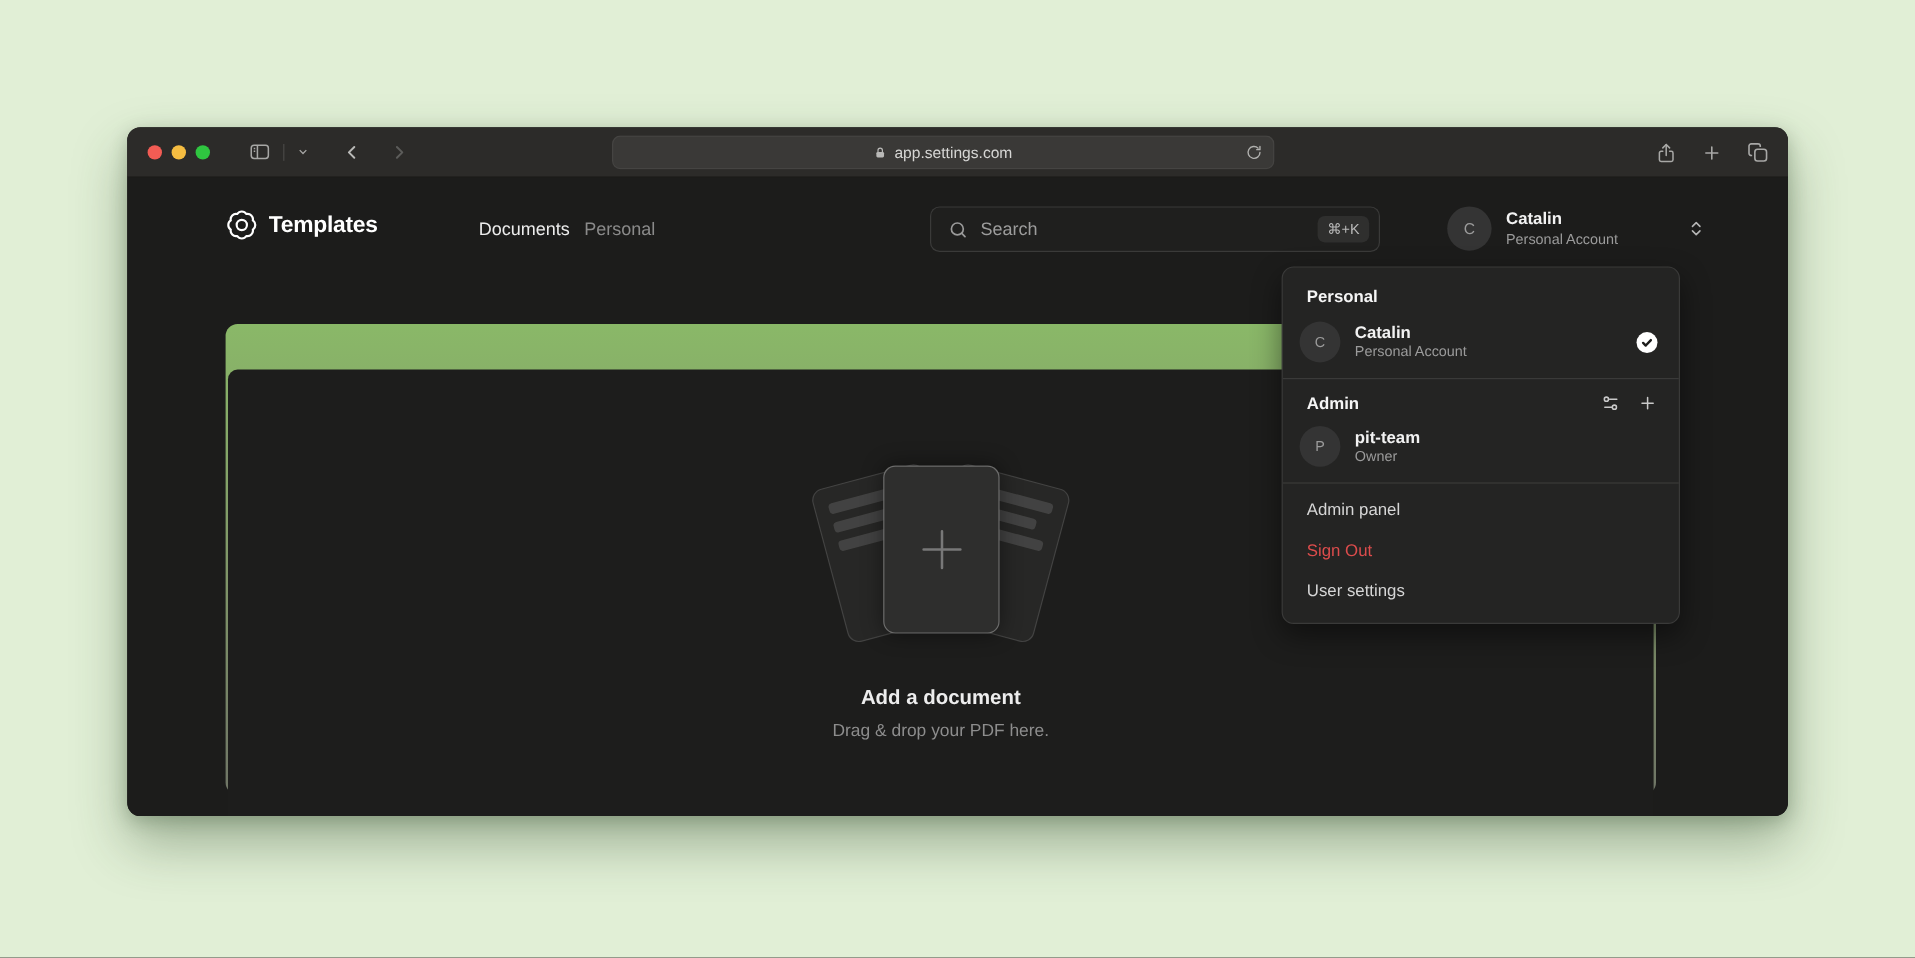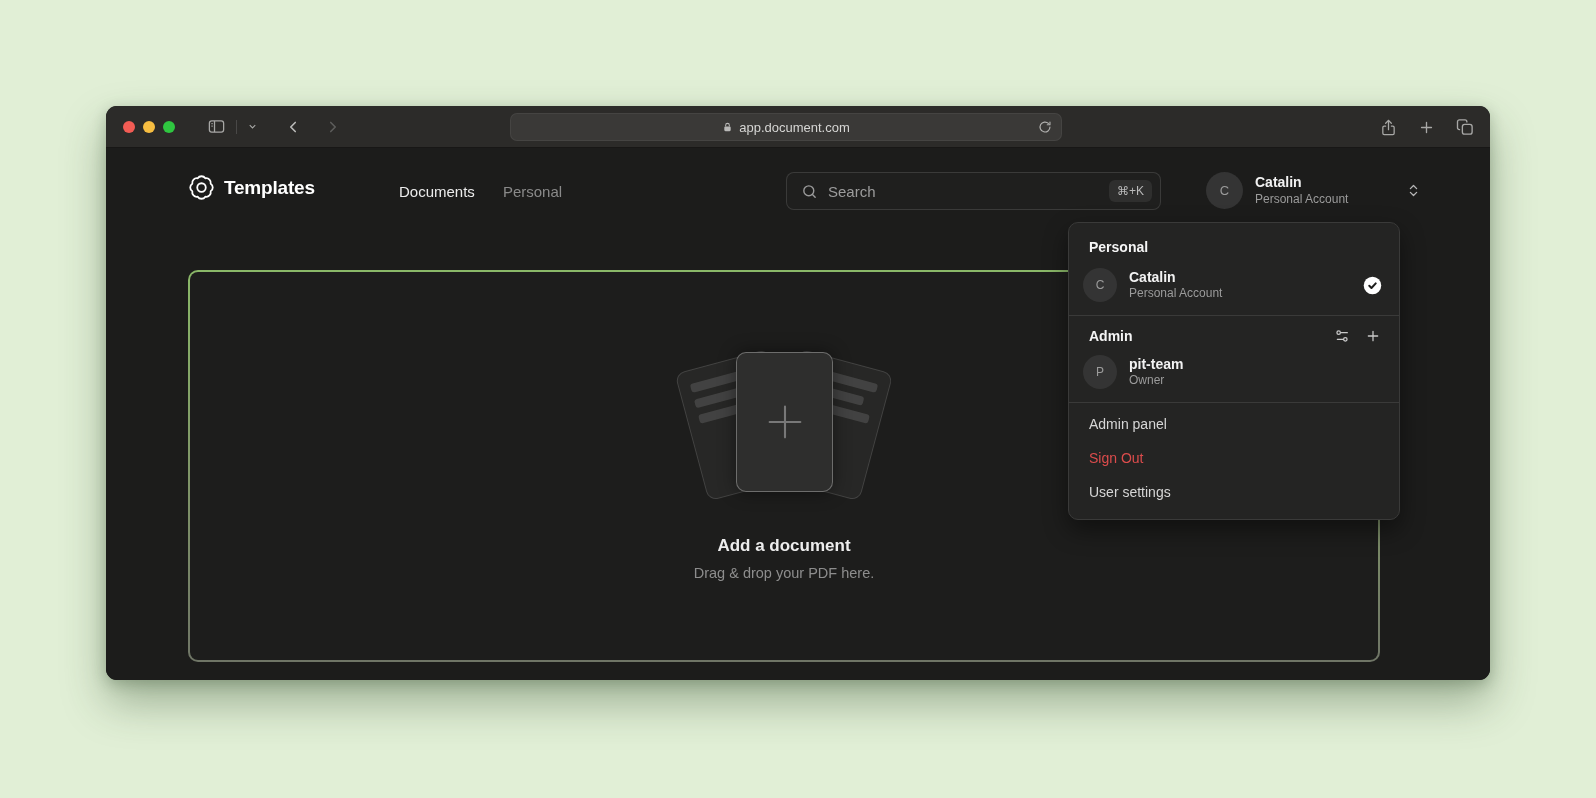--- a/index.html
+++ b/index.html
@@ -27,28 +27,28 @@
   .addr .lock { color:#b9b9b7; margin-right:6px; display:flex; }
   .addr .reload { position:absolute; right:9px; top:50%; transform:translateY(-50%); color:#b0b0ae; display:flex; }
   .tb-right { position:absolute; right:16px; top:0; height:42px; display:flex; align-items:center; gap:21px; color:#a8a8a6; }
 
   
   .content { position:absolute; left:0; top:42px; right:0; bottom:0; background:#1c1c1b; }
 
   .brand { position:absolute; left:82px; top:26px; display:flex; align-items:center; gap:9px; color:#fff; }
   .brand-name { font-size:19px; font-weight:700; letter-spacing:-.2px; }
 
-  .nav { position:absolute; left:293px; top:26px; display:flex; gap:28px; align-items:center; height:35px; }
+  .nav { position:absolute; left:293px; top:26px; display:flex; gap:12px; align-items:center; height:35px; }
   .nav a { text-decoration:none; font-size:15px; font-weight:500; cursor:pointer; }
   .nav-active { color:#ececec; }
   .nav-idle { color:#8a8a8a; }
 
   .search { position:absolute; left:669px; top:24px; width:375px; height:38px;
     border:1px solid rgba(255,255,255,.12); border-radius:8px; display:flex; align-items:center;
-    padding:0 8px 0 14px; background:rgba(255,255,255,.015);margin-left:11px; }
+    padding:0 8px 0 14px; background:rgba(255,255,255,.015); }
   .search svg { color:#9a9a9a; flex:0 0 auto; }
   .search input { flex:1; background:transparent; border:0; outline:0; color:#e5e5e5;
     font-size:15px; margin-left:10px; font-family:inherit; }
   .search input::placeholder { color:#9c9c9c; }
   .kbd { background:#2f2f2e; color:#b9b9b9; font-size:12px; padding:4px 8px; border-radius:6px; white-space:nowrap; }
 
   .account { position:absolute; left:1100px; top:24px; display:flex; align-items:center; gap:12px; cursor:pointer; }
   .avatar { border-radius:50%; background:#343434; color:#9b9b9b; display:flex; align-items:center; justify-content:center; }
   .avatar.a36 { width:37px; height:37px; font-size:13px; }
   .avatar.a34 { width:34px; height:34px; font-size:12px; }
@@ -71,21 +71,21 @@
   .teams-icons { margin-left:auto; display:flex; gap:15px; color:#c9c9c9; }
   .teams-icons span { display:flex; cursor:pointer; }
   .menu-link { padding:9px 20px; font-size:14px; color:#d6d6d6; cursor:pointer; }
   .menu-link.danger { color:#dc4c4c; }
 
   
   .zone { position:absolute; left:82px; top:122px; width:1192px; height:392px;
     background:linear-gradient(180deg,#8ab868 0%,#7f9468 55%,#6f7566 100%);
     border-radius:10px; padding:2px; z-index:5; }
   .zone-in { width:100%; height:100%; border-radius:8px; background:#1d1d1c;
-    display:flex; flex-direction:column; align-items:center; justify-content:center; }
+    display:flex; flex-direction:column; align-items:center; justify-content:center;margin-top:36px; }
   .cards { position:relative; width:200px; height:148px; margin-bottom:36px; }
   .card { position:absolute; border-radius:10px; }
   .card-side { width:97px; height:132px; top:7px; background:#272726; border:1px solid rgba(255,255,255,.13);
     padding:13px 11px 0; }
   .card-left  { left:6px;  transform:rotate(-15deg); }
   .card-right { right:6px; transform:rotate(15deg); }
   .bar { height:9px; border-radius:3px; background:rgba(255,255,255,.13); margin-bottom:7px; }
   .bar.short { width:86%; }
   .card-center { left:52px; top:0; width:97px; height:140px; background:#2e2e2d;
     border:1px solid rgba(255,255,255,.30); display:flex; align-items:center; justify-content:center;
@@ -133,21 +133,21 @@
       </div>
     </div>
 
     <div class="addr">
       <span class="lock">
         <svg width="11" height="13" viewBox="0 0 24 24">
           <rect x="5" y="10" width="14" height="10" rx="2.5" fill="currentColor"></rect>
           <path d="M8 10V7a4 4 0 0 1 8 0v3" stroke="currentColor" stroke-width="2.2" fill="none"></path>
         </svg>
       </span>
-      <span>app.document.com</span>
+      <span>app.settings.com</span>
       <span class="reload">
         <svg width="14" height="14" viewBox="0 0 24 24" fill="none" stroke="currentColor" stroke-width="2" stroke-linecap="round" stroke-linejoin="round">
           <path d="M20.5 12a8.5 8.5 0 1 1-2.6-6.1"></path>
             <path d="M20.5 3.5v4.6h-4.6"></path>
         </svg>
       </span>
     </div>
 
     <div class="tb-right">
       <span style="display:flex">

